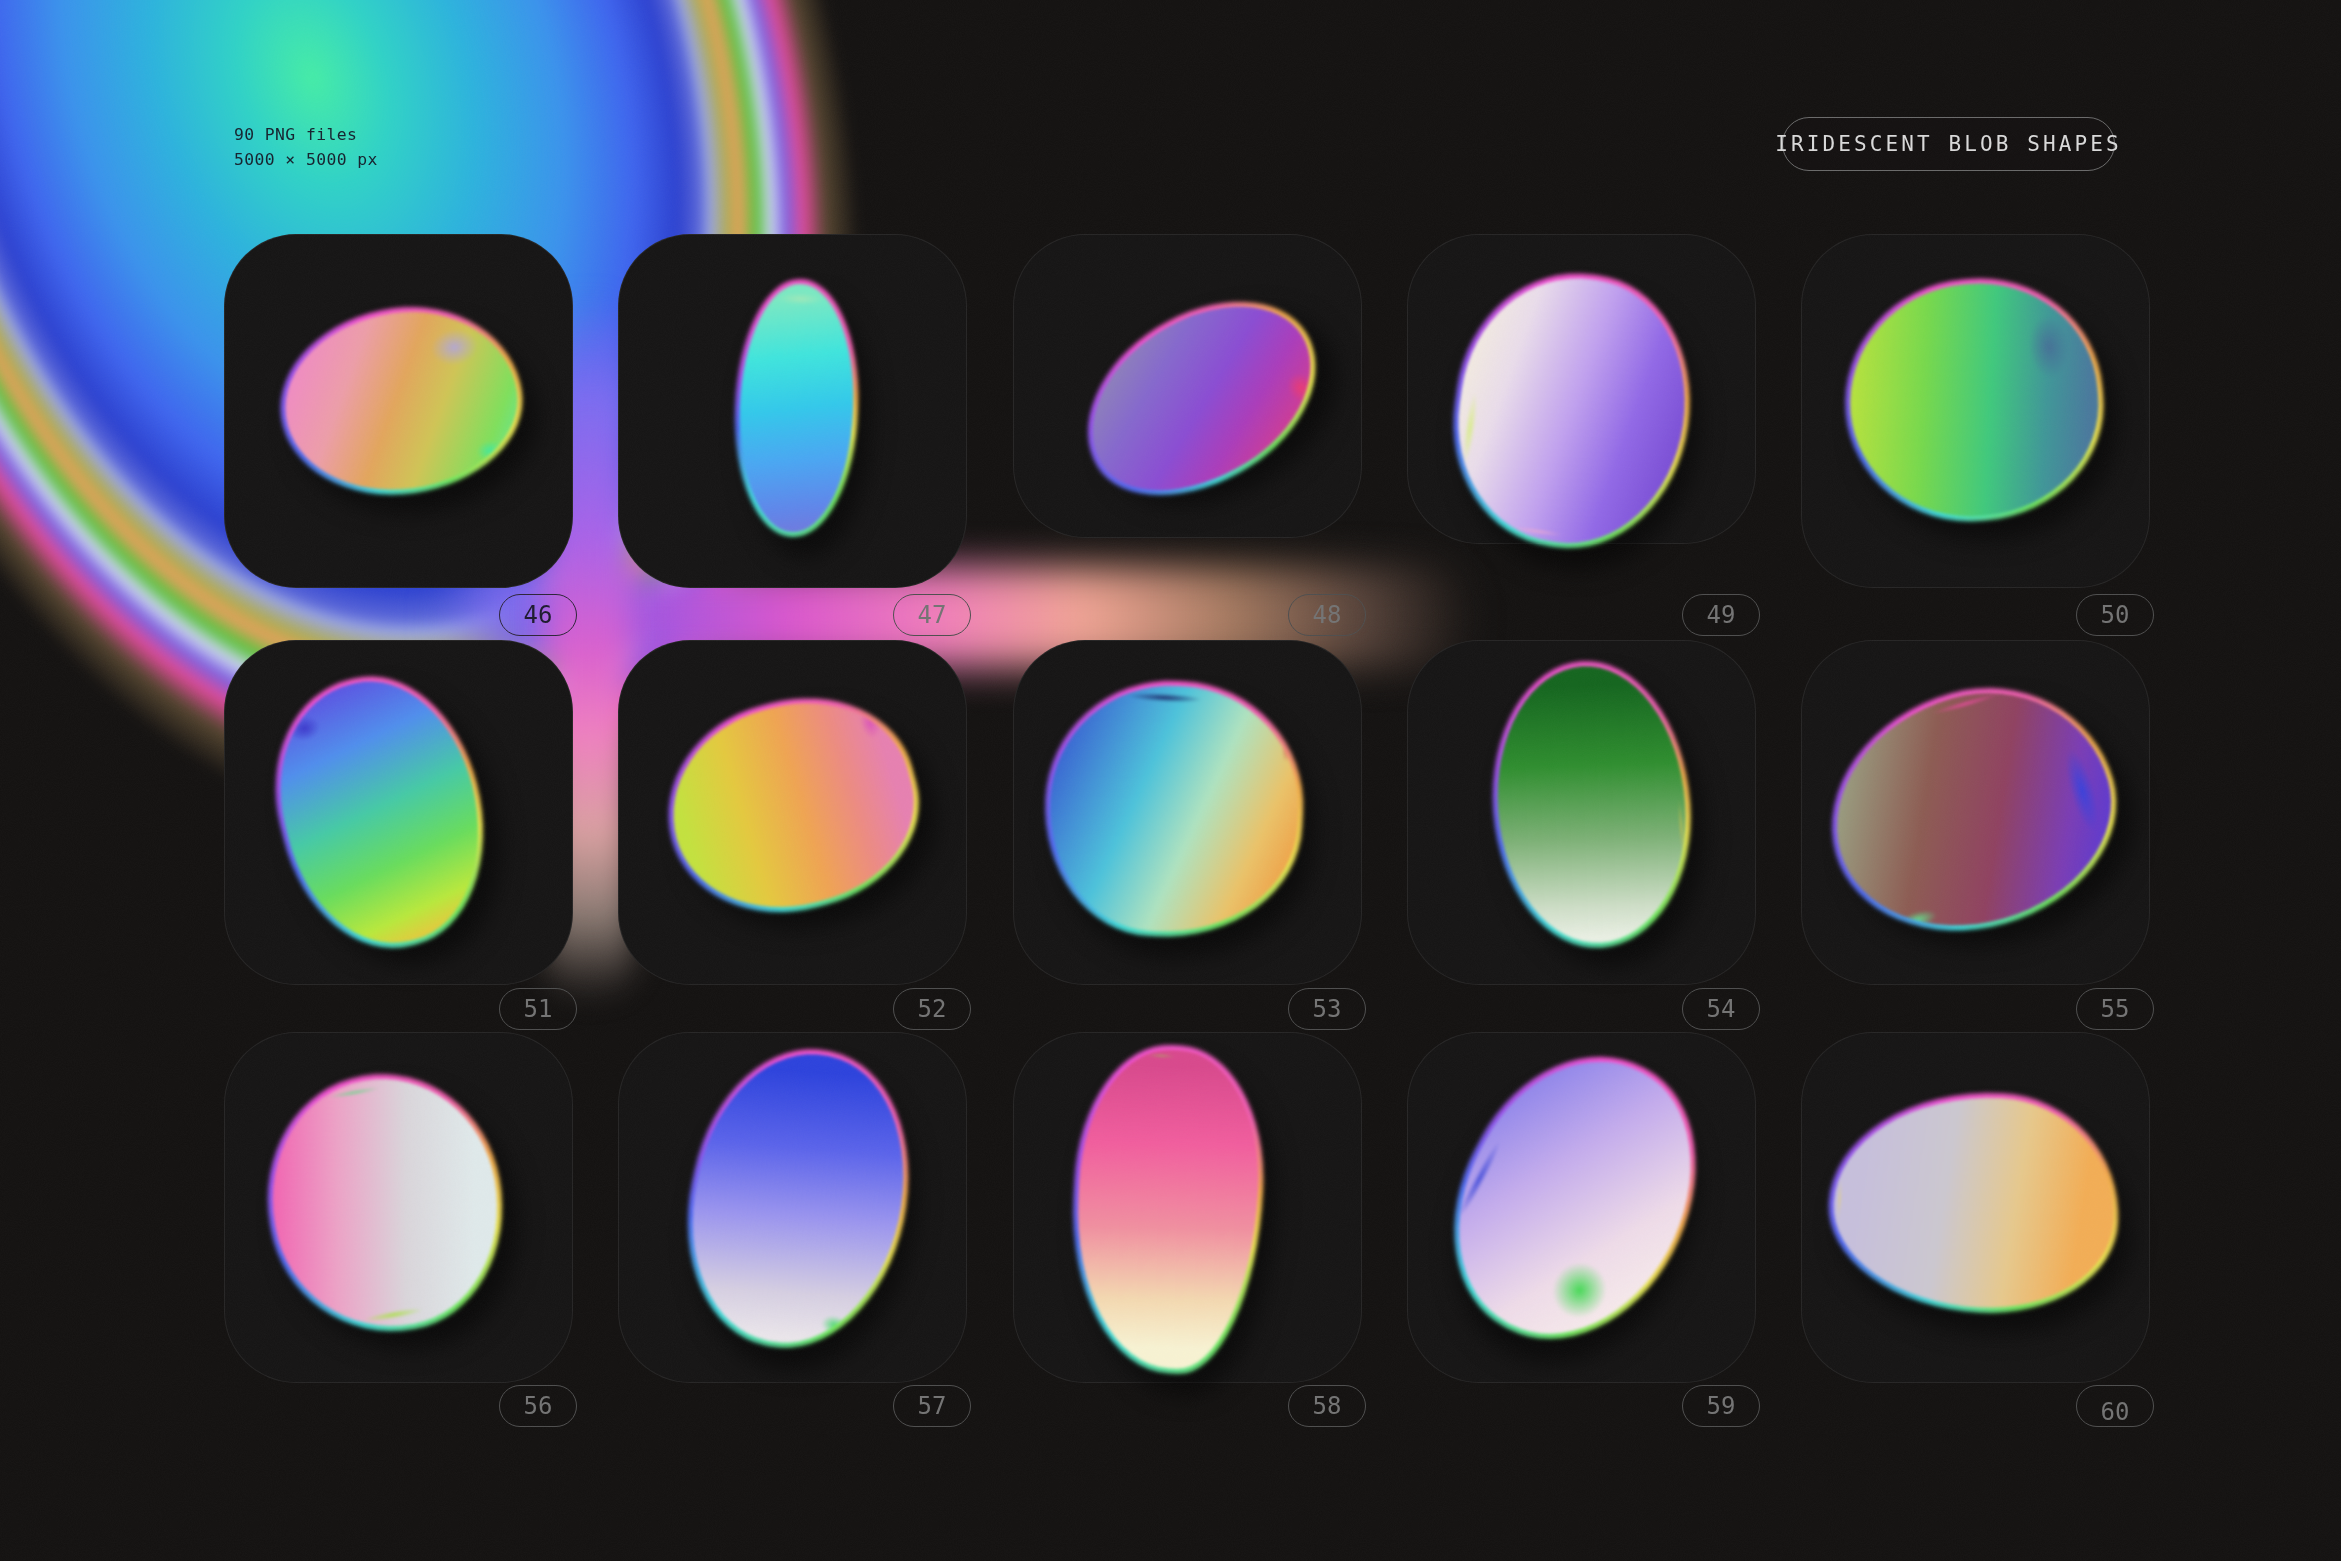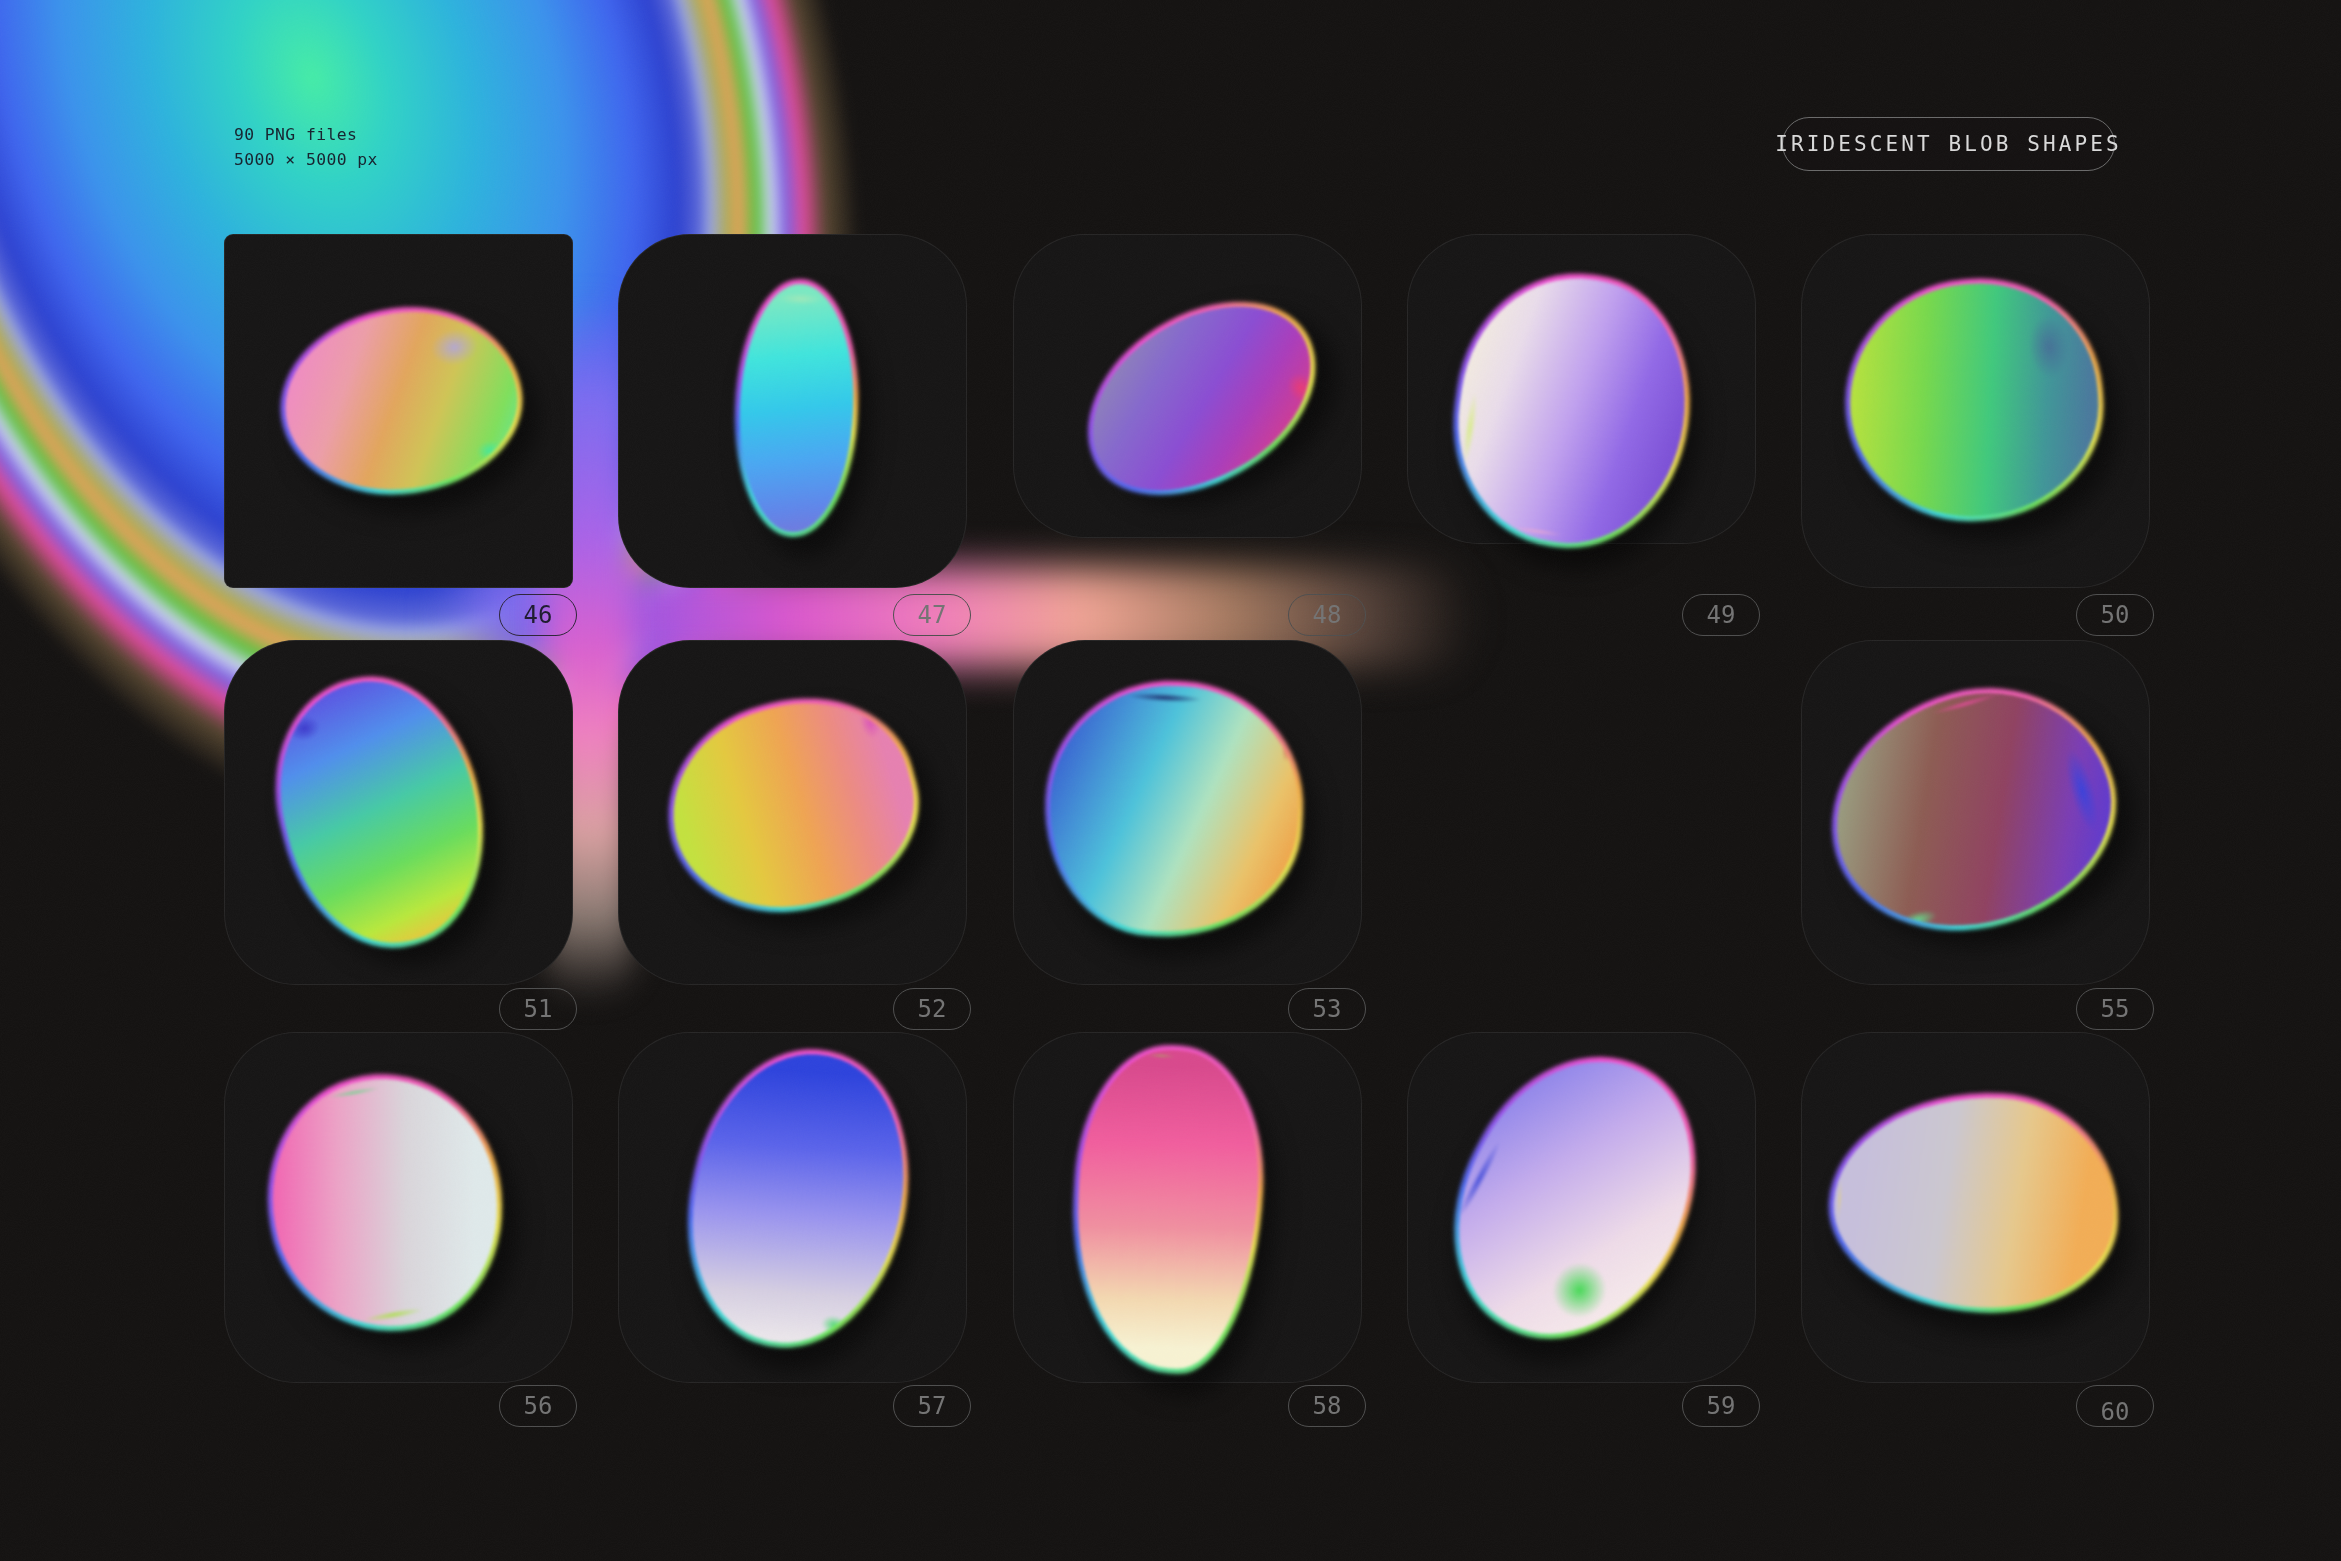--- a/index.html
+++ b/index.html
@@ -82,21 +82,21 @@
 <div class="bg-streak-h"></div>
 <div class="bg-streak-v"></div>
 
 <div class="info-text"><span>90 PNG files</span><br><span>5000 × 5000 px</span></div>
 
 <div class="title-badge">
   <span>IRIDESCENT BLOB SHAPES</span>
 </div>
 
 <div class="tile-grid">
-  <div class="tile" style="left: 224px; top: 234px; height: 354px; border-radius: 9px;">
+  <div class="tile" style="left: 224px; top: 234px; height: 354px;">
     <div class="blob-wrap" style="left: 55px; top: 73px; width: 242px; height: 186px; transform: rotate(-8deg); border-radius: 52% 48% 50% 50% / 50% 54% 46% 50%; box-shadow: rgba(0, 0, 0, 0.55) 12.5px 20px 23.4px;">
       <div class="blob-ring" style="background: conic-gradient(from 40deg, rgb(240, 95, 174), rgb(240, 168, 74) 10%, rgb(232, 226, 79) 20%, rgb(111, 232, 95) 32%, rgb(63, 216, 216) 45%, rgb(79, 106, 240) 58%, rgb(154, 79, 232) 70%, rgb(240, 79, 208) 84%, rgb(240, 95, 174) 100%);"></div>
       <div class="blob-core" style="background: radial-gradient(closest-side at 76% 24%, rgba(178, 166, 214, 0.95) 0%, rgba(178, 166, 214, 0) 42%), radial-gradient(closest-side at 85% 85%, rgba(63, 232, 160, 0.9) 0%, rgba(63, 232, 160, 0) 38%), linear-gradient(118deg, rgb(240, 134, 202) 6%, rgb(236, 157, 168) 30%, rgb(226, 165, 92) 48%, rgb(207, 196, 85) 64%, rgb(127, 223, 91) 84%, rgb(90, 232, 162) 97%);"></div>
     </div>
     <div class="tile-badge dark" style="left: 274px; top: 359px;">
       <span>46</span>
     </div>
   </div>
 
   <div class="tile" style="left: 618px; top: 234px; height: 354px;">
@@ -162,20 +162,29 @@
   <div class="tile" style="left: 1013px; top: 640px; height: 345px;">
     <div class="blob-wrap" style="left: 31px; top: 40px; width: 258px; height: 256px; transform: rotate(3deg); border-radius: 50% 50% 56% 44% / 50% 50% 47% 53%; box-shadow: rgba(0, 0, 0, 0.55) 12.5px 20px 23.4px;">
       <div class="blob-ring" style="background: conic-gradient(from 40deg, rgb(240, 95, 174), rgb(240, 168, 74) 10%, rgb(232, 226, 79) 20%, rgb(111, 232, 95) 32%, rgb(63, 216, 216) 45%, rgb(79, 106, 240) 58%, rgb(154, 79, 232) 70%, rgb(240, 79, 208) 84%, rgb(240, 95, 174) 100%);"></div>
       <div class="blob-core" style="background: radial-gradient(closest-side at 44% 5%, rgba(26, 38, 104, 0.95) 0%, rgba(26, 38, 104, 0) 34%), radial-gradient(closest-side at 94% 22%, rgba(200, 50, 70, 0.7) 0%, rgba(200, 50, 70, 0) 30%), linear-gradient(112deg, rgb(58, 107, 210) 12%, rgb(76, 194, 218) 38%, rgb(174, 226, 191) 58%, rgb(234, 194, 104) 78%, rgb(239, 158, 68) 92%);"></div>
     </div>
     <div class="tile-badge" style="left: 274px; top: 347px;">
       <span>53</span>
     </div>
   </div>
 
+  <div class="tile" style="left: 1407px; top: 640px; height: 345px;">
+    <div class="blob-wrap" style="left: 85px; top: 20px; width: 197px; height: 287px; transform: rotate(-4deg); border-radius: 50% / 50% 52% 48% 50%; box-shadow: rgba(0, 0, 0, 0.55) 12.5px 20px 23.4px;">
+      <div class="blob-ring" style="background: conic-gradient(from 40deg, rgb(240, 95, 174), rgb(240, 168, 74) 10%, rgb(232, 226, 79) 20%, rgb(111, 232, 95) 32%, rgb(63, 216, 216) 45%, rgb(79, 106, 240) 58%, rgb(154, 79, 232) 70%, rgb(240, 79, 208) 84%, rgb(240, 95, 174) 100%);"></div>
+      <div class="blob-core" style="background: radial-gradient(closest-side at 97% 60%, rgba(232, 200, 63, 0.8) 0%, rgba(232, 200, 63, 0) 25%), linear-gradient(182deg, rgb(20, 101, 30) 8%, rgb(46, 141, 46) 36%, rgb(124, 176, 117) 62%, rgb(205, 221, 198) 86%, rgb(233, 239, 227) 97%);"></div>
+    </div>
+    <div class="tile-badge" style="left: 274px; top: 347px;">
+      <span>54</span>
+    </div>
+  </div>
 
   <div class="tile" style="left: 1801px; top: 640px; height: 345px;">
     <div class="blob-wrap" style="left: 26.5px; top: 51px; width: 287px; height: 236px; transform: rotate(-16deg); border-radius: 54% 46% 50% 50% / 52% 54% 46% 48%; box-shadow: rgba(0, 0, 0, 0.55) 12.5px 20px 23.4px;">
       <div class="blob-ring" style="background: conic-gradient(from 40deg, rgb(240, 95, 174), rgb(240, 168, 74) 10%, rgb(232, 226, 79) 20%, rgb(111, 232, 95) 32%, rgb(63, 216, 216) 45%, rgb(79, 106, 240) 58%, rgb(154, 79, 232) 70%, rgb(240, 79, 208) 84%, rgb(240, 95, 174) 100%);"></div>
       <div class="blob-core" style="background: radial-gradient(closest-side at 58% 4%, rgba(240, 72, 162, 0.95) 0%, rgba(240, 72, 162, 0) 30%), radial-gradient(closest-side at 90% 55%, rgba(47, 66, 224, 0.85) 0%, rgba(47, 66, 224, 0) 42%), radial-gradient(closest-side at 20% 90%, rgba(95, 232, 143, 0.9) 0%, rgba(95, 232, 143, 0) 36%), linear-gradient(115deg, rgb(154, 165, 133) 8%, rgb(140, 91, 82) 36%, rgb(143, 65, 96) 58%, rgb(122, 60, 180) 78%, rgb(83, 56, 216) 94%);"></div>
     </div>
     <div class="tile-badge" style="left: 274px; top: 347px;">
       <span>55</span>
     </div>
   </div>

